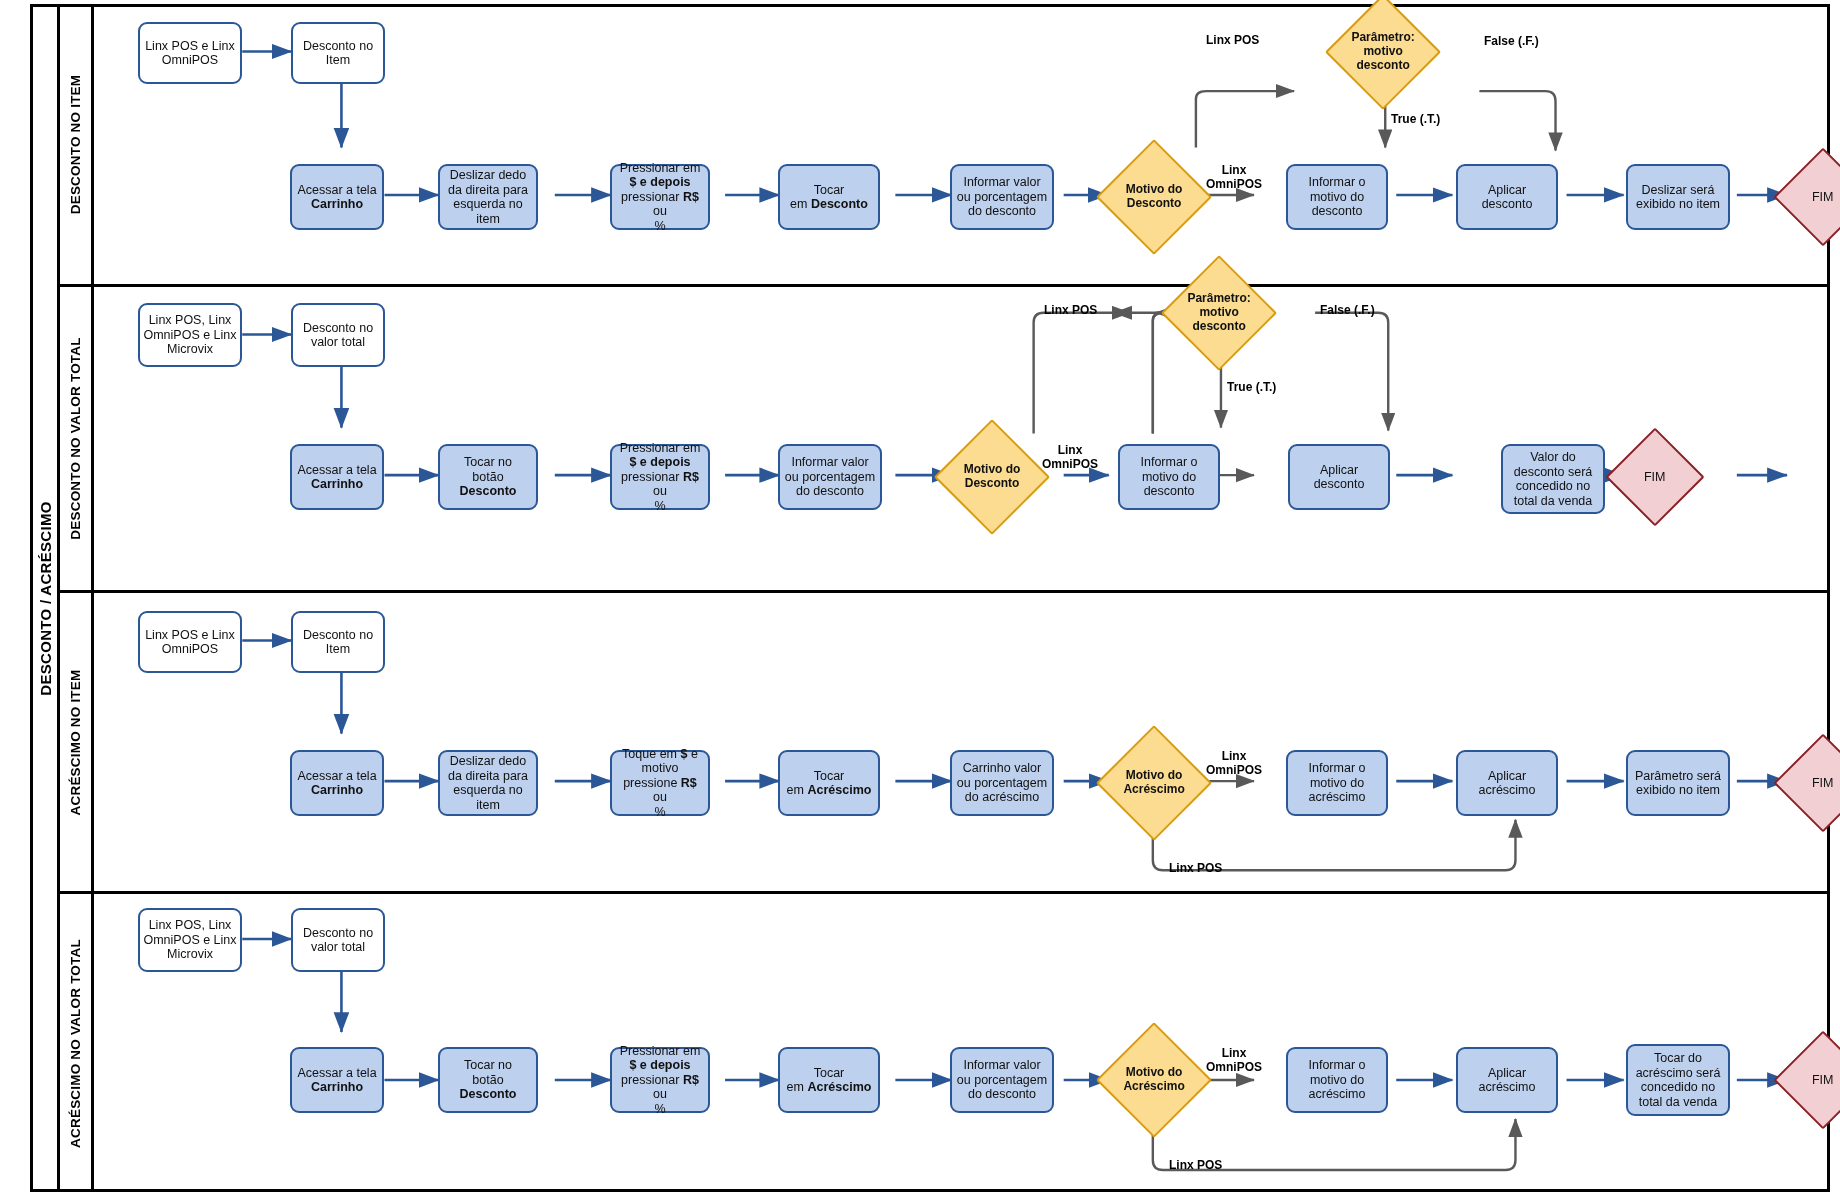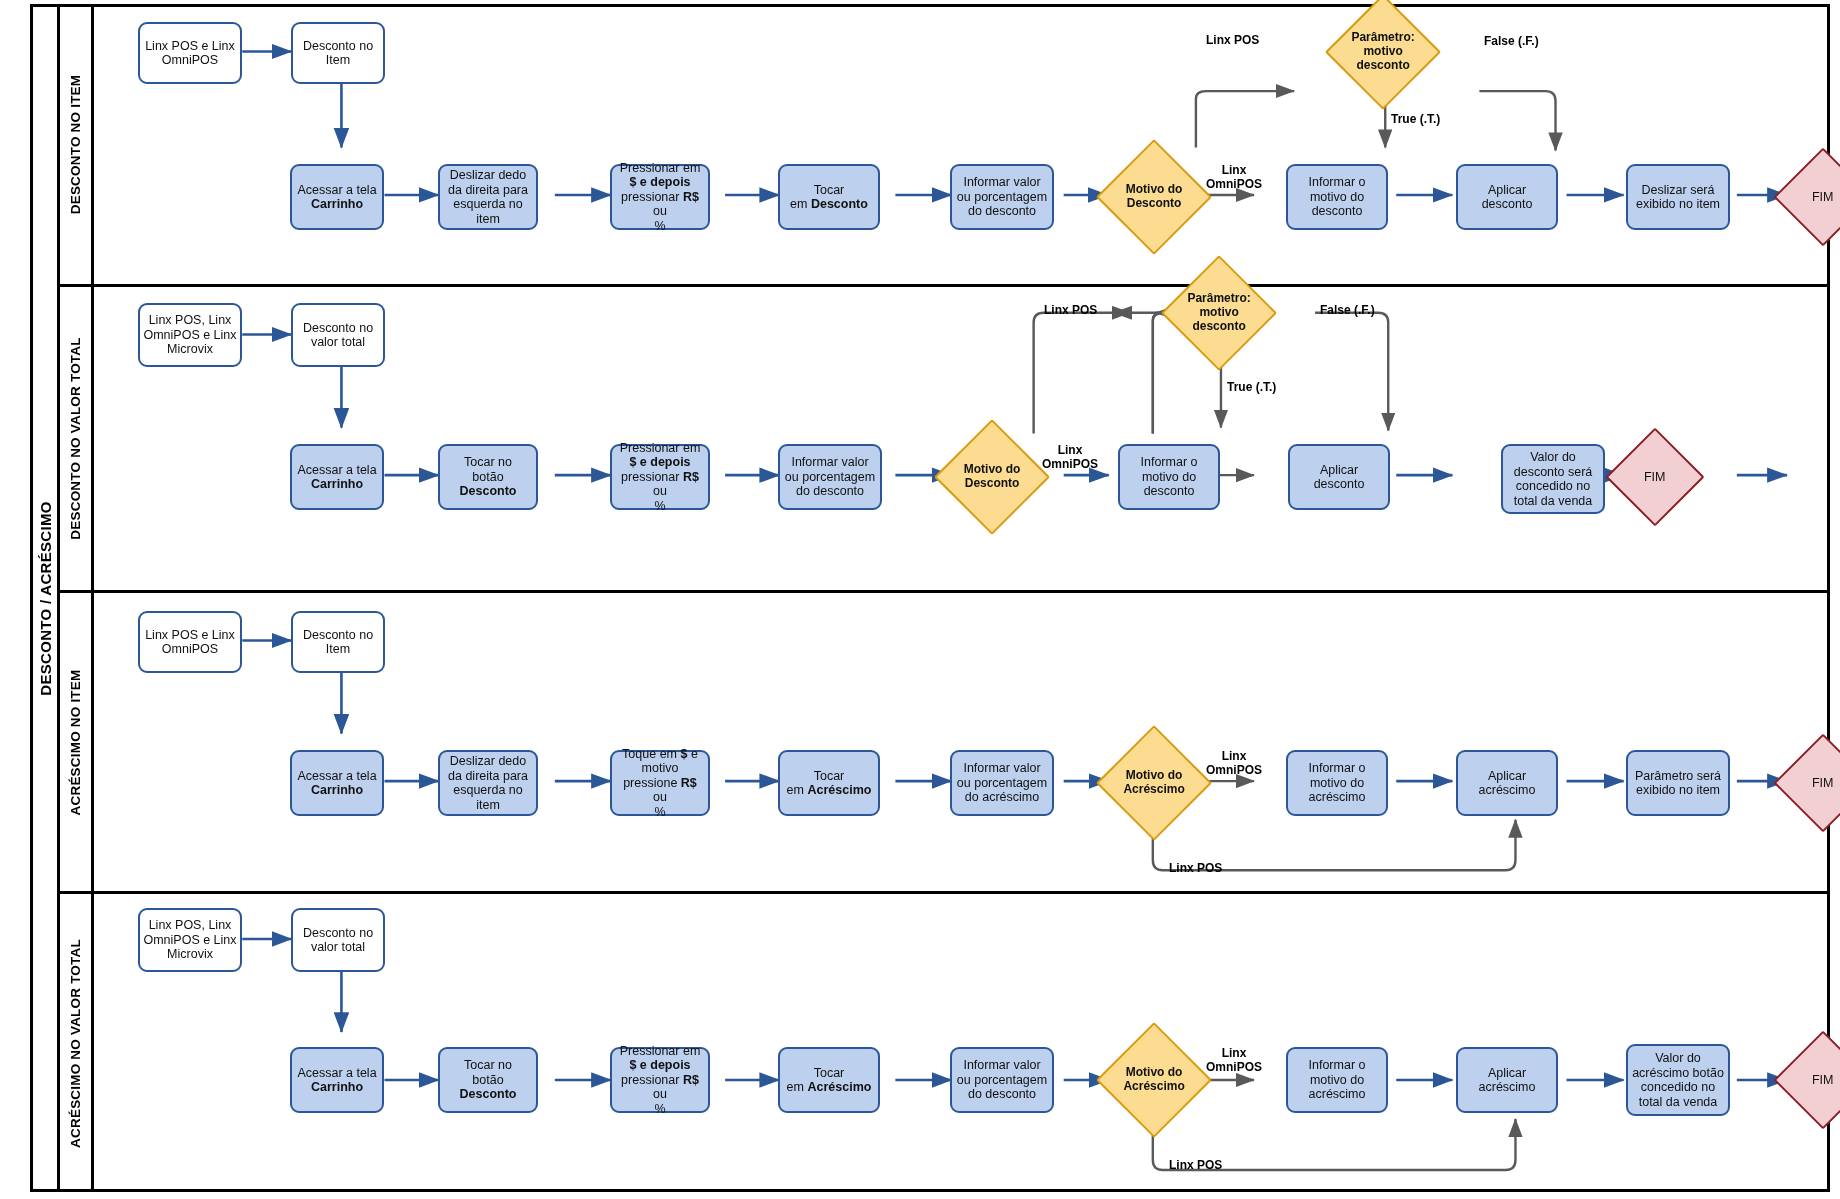--- a/index.html
+++ b/index.html
@@ -329,21 +329,21 @@
           <span>%</span></div>
         </div>
 
       <div class="node n-proc" style="left:684px;top:157px;width:102px;height:66px;">
         <div class="txt">
           <span>Tocar</span><br>
           <span>em <b>Acréscimo</b></span></div>
         </div>
 
       <div class="node n-proc" style="left:856px;top:157px;width:104px;height:66px;">
-        <div class="txt">Informar valor ou porcentagem do acréscimo</div>
+        <div class="txt">Carrinho valor ou porcentagem do acréscimo</div>
         </div>
 
       <div class="node n-dec" style="left:1019px;top:149px;width:82px;height:82px;">
         <div class="txt">Motivo do Acréscimo</div>
         </div>
 
       <div class="node n-proc" style="left:1192px;top:157px;width:102px;height:66px;">
         <div class="txt">Informar o motivo do acréscimo</div>
         </div>
 
@@ -442,21 +442,21 @@
 
       <div class="node n-proc" style="left:1192px;top:153px;width:102px;height:66px;">
         <div class="txt">Informar o motivo do acréscimo</div>
         </div>
 
       <div class="node n-proc" style="left:1362px;top:153px;width:102px;height:66px;">
         <div class="txt">Aplicar acréscimo</div>
         </div>
 
       <div class="node n-proc" style="left:1532px;top:150px;width:104px;height:72px;">
-        <div class="txt">Valor do acréscimo botão concedido no total da venda</div>
+        <div class="txt">Tocar do acréscimo será concedido no total da venda</div>
         </div>
 
       <div class="node n-end" style="left:1694px;top:151px;width:70px;height:70px;">
         <div class="txt">FIM</div>
         </div>
 
       <div class="elbl" style="left:1112px;top:153px;text-align:center;line-height:1.15;">
         <span>Linx<br>OmniPOS</span></div>
       <div class="elbl" style="left:1075px;top:264px;">Linx POS</div>
     </div>

